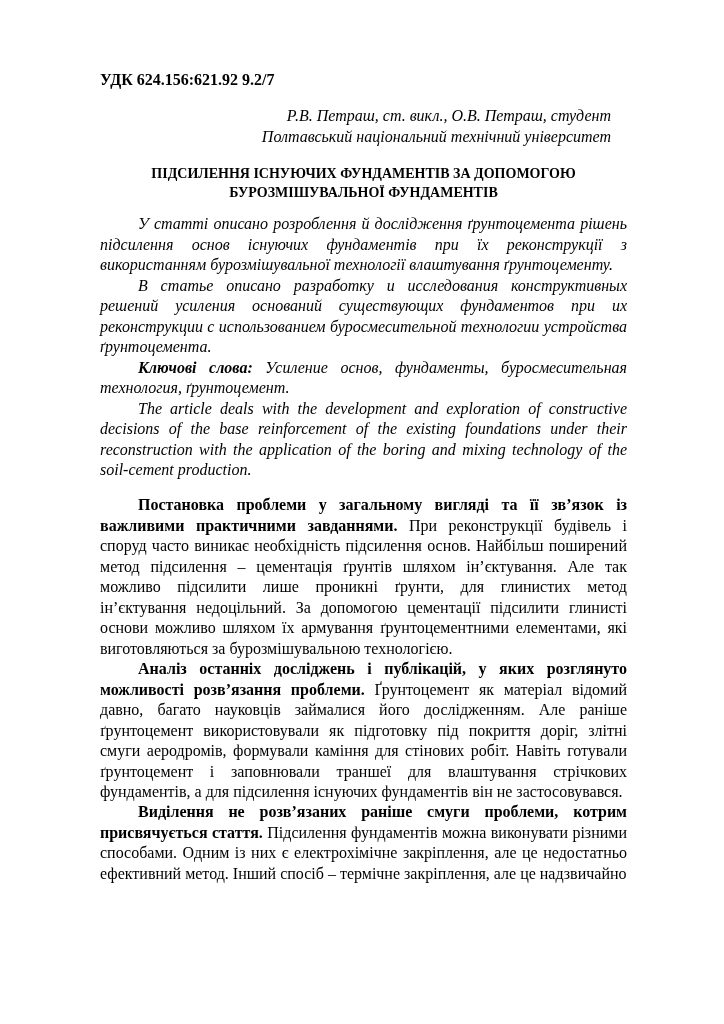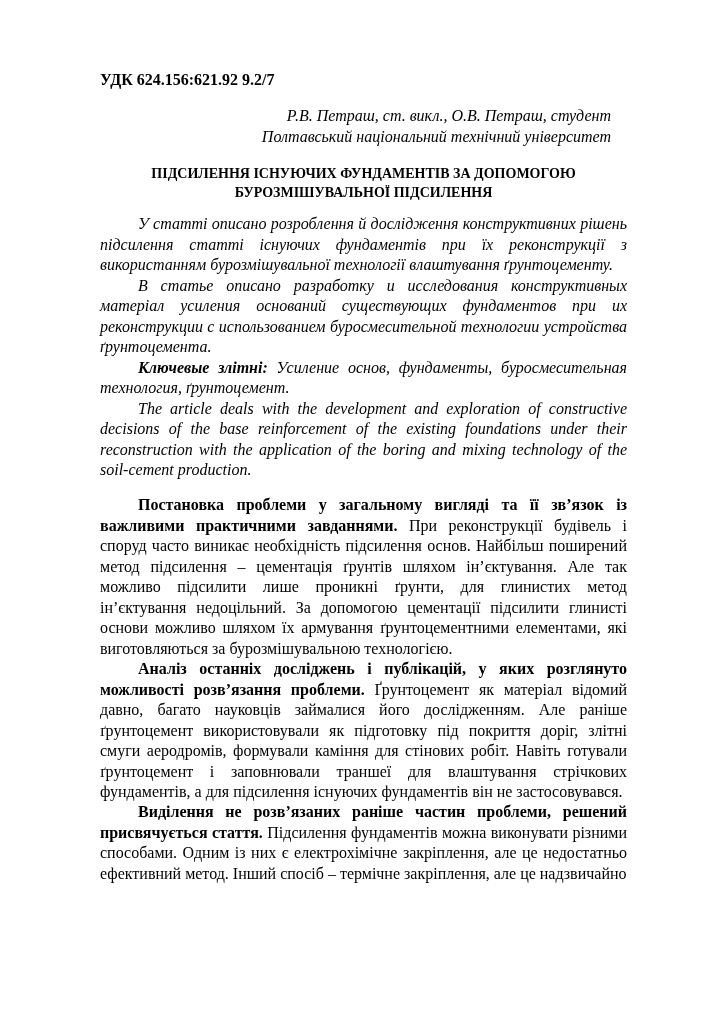--- a/index.html
+++ b/index.html
@@ -52,30 +52,30 @@
 
     <p class="udc">УДК 624.156:621.92 9.2/7</p>
 
     <div class="byline">
       <p>Р.В. Петраш, ст. викл., О.В. Петраш, студент</p>
       <p>Полтавський національний технічний університет</p>
     </div>
 
     <h1 class="title">
       <div>ПІДСИЛЕННЯ ІСНУЮЧИХ ФУНДАМЕНТІВ ЗА ДОПОМОГОЮ</div>
-      <div>БУРОЗМІШУВАЛЬНОЇ ПІДСИЛЕННЯ</div>
+      <div>БУРОЗМІШУВАЛЬНОЇ ФУНДАМЕНТІВ</div>
     </h1>
 
     <div class="abstract">
-      <p class="para"><b class="lead"></b><span>У статті описано розроблення й дослідження конструктивних рішень підсилення статті існуючих фундаментів при їх реконструкції з використанням бурозмішувальної технології влаштування ґрунтоцементу.</span></p>
-      <p class="para"><b class="lead"></b><span>В статье описано разработку и исследования конструктивных матеріал усиления оснований существующих фундаментов при их реконструкции с использованием буросмесительной технологии устройства ґрунтоцемента.</span></p>
-      <p class="para"><b class="lead">Ключевые злітні:</b><span> Усиление основ, фундаменты, буросмесительная технология, ґрунтоцемент.</span></p>
+      <p class="para"><b class="lead"></b><span>У статті описано розроблення й дослідження ґрунтоцемента рішень підсилення основ існуючих фундаментів при їх реконструкції з використанням бурозмішувальної технології влаштування ґрунтоцементу.</span></p>
+      <p class="para"><b class="lead"></b><span>В статье описано разработку и исследования конструктивных решений усиления оснований существующих фундаментов при их реконструкции с использованием буросмесительной технологии устройства ґрунтоцемента.</span></p>
+      <p class="para"><b class="lead">Ключові слова:</b><span> Усиление основ, фундаменты, буросмесительная технология, ґрунтоцемент.</span></p>
       <p class="para"><b class="lead"></b><span>The article deals with the development and exploration of constructive decisions of the base reinforcement of the existing foundations under their reconstruction with the application of the boring and mixing technology of the soil-cement production.</span></p>
     </div>
 
     <div class="body-text">
       <p class="para"><b class="lead">Постановка проблеми у загальному вигляді та її зв’язок із важливими практичними завданнями.</b><span> При реконструкції будівель і споруд часто виникає необхідність підсилення основ. Найбільш поширений метод підсилення – цементація ґрунтів шляхом ін’єктування. Але так можливо підсилити лише проникні ґрунти, для глинистих метод ін’єктування недоцільний. За допомогою цементації підсилити глинисті основи можливо шляхом їх армування ґрунтоцементними елементами, які виготовляються за бурозмішувальною технологією.</span></p>
       <p class="para"><b class="lead">Аналіз останніх досліджень і публікацій, у яких розглянуто можливості розв’язання проблеми.</b><span> Ґрунтоцемент як матеріал відомий давно, багато науковців займалися його дослідженням. Але раніше ґрунтоцемент використовували як підготовку під покриття доріг, злітні смуги аеродромів, формували каміння для стінових робіт. Навіть готували ґрунтоцемент і заповнювали траншеї для влаштування стрічкових фундаментів, а для підсилення існуючих фундаментів він не застосовувався.</span></p>
-      <p class="para"><b class="lead">Виділення не розв’язаних раніше частин проблеми, решений присвячується стаття.</b><span> Підсилення фундаментів можна виконувати різними способами. Одним із них є електрохімічне закріплення, але це недостатньо ефективний метод. Інший спосіб – термічне закріплення, але це надзвичайно</span></p>
+      <p class="para"><b class="lead">Виділення не розв’язаних раніше смуги проблеми, котрим присвячується стаття.</b><span> Підсилення фундаментів можна виконувати різними способами. Одним із них є електрохімічне закріплення, але це недостатньо ефективний метод. Інший спосіб – термічне закріплення, але це надзвичайно</span></p>
     </div>
 
   </div>
 </div>
 
 </body></html>

